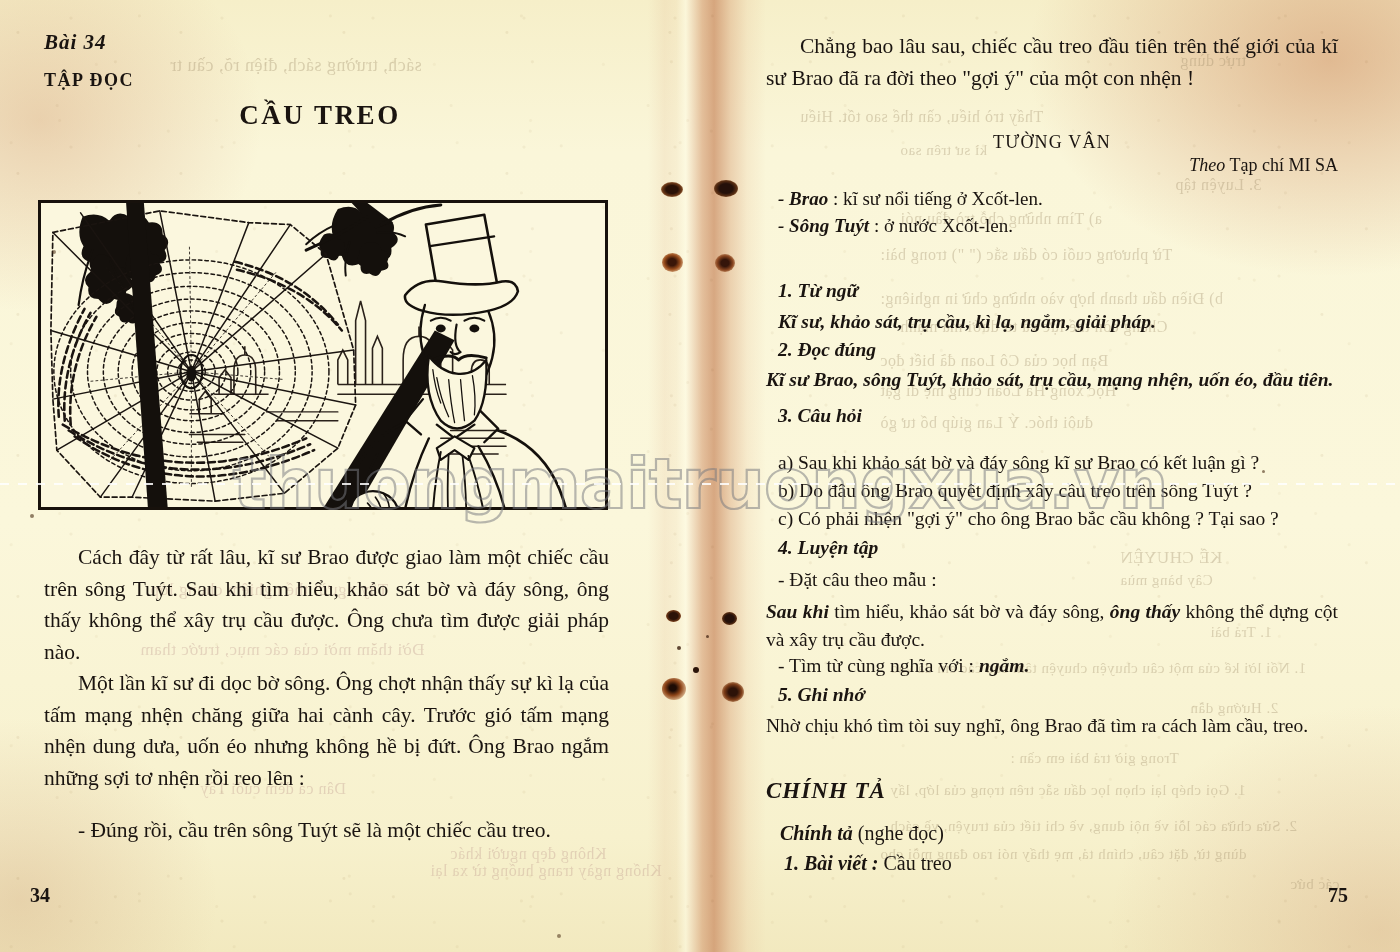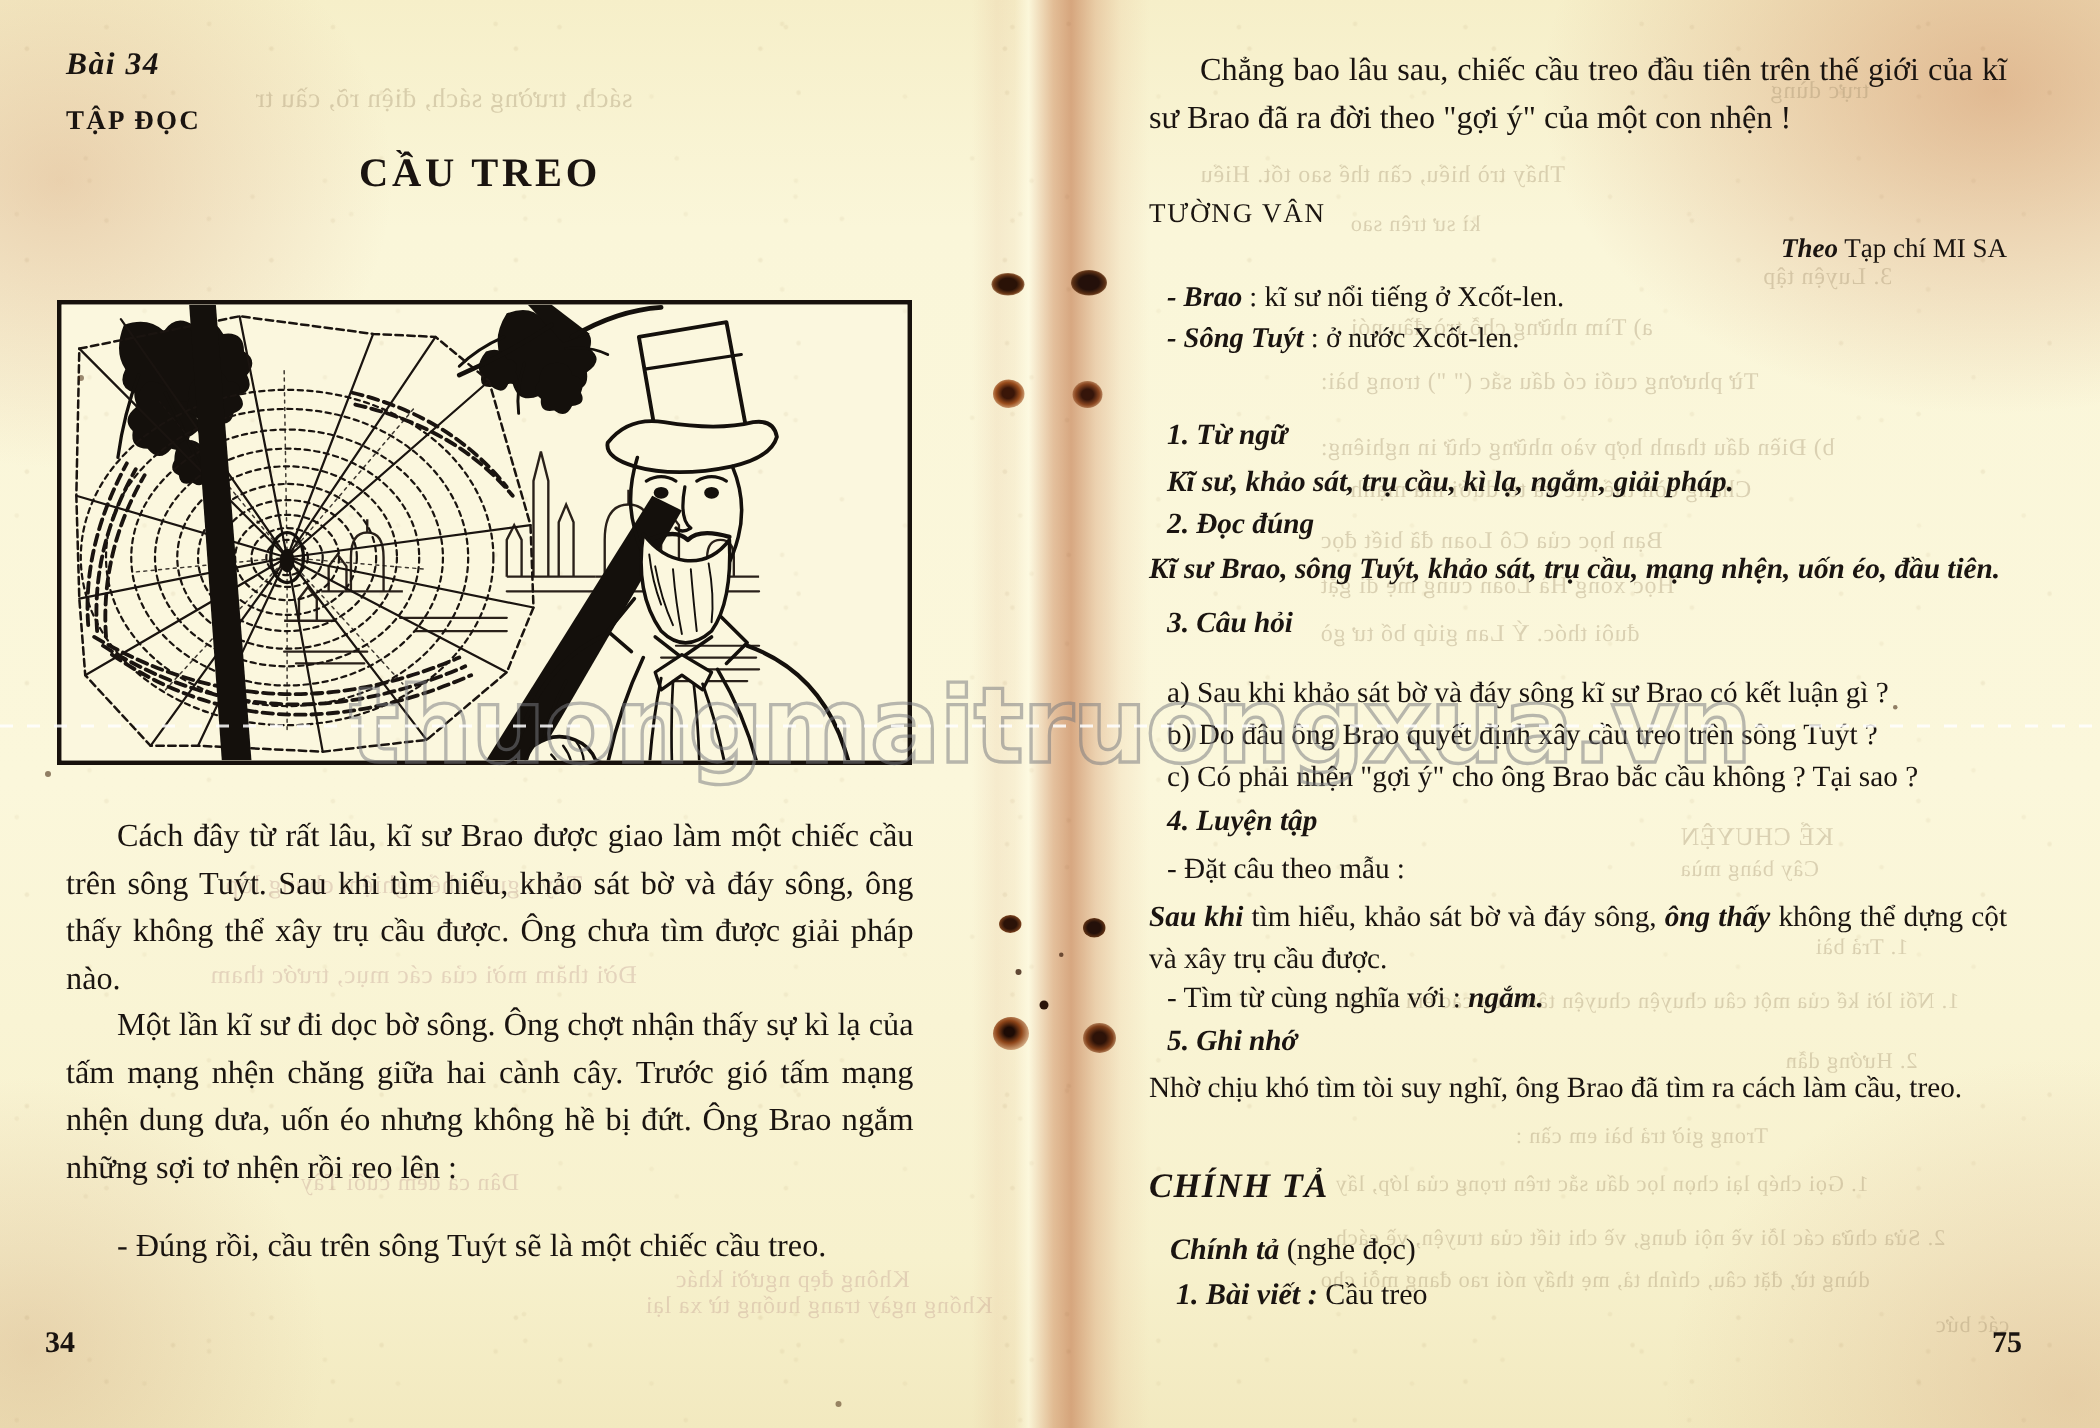--- a/index.html
+++ b/index.html
@@ -96,24 +96,24 @@
   #p1{left:44px;top:542px;width:565px;}
   #p2{left:44px;top:668px;width:565px;}
   #p3{left:44px;top:815px;width:565px;}
 
   #pnL{position:absolute;left:30px;top:884px;font-size:20px;font-weight:bold;}
   #pnR{position:absolute;left:588px;top:884px;font-size:20px;font-weight:bold;}
 
   
   #rp1{position:absolute;left:26px;top:30px;width:572px;font-size:21.5px;line-height:32px;
        text-align:justify;text-indent:34px;}
-  #author{position:absolute;left:26px;top:132px;width:572px;text-align:left;
+  #author{position:absolute;left:26px;top:132px;width:572px;text-align:center;
        font-size:18px;letter-spacing:1.2px;}
   #source{position:absolute;left:26px;top:155px;width:572px;text-align:right;font-size:18px;}
-  #source i{font-style:italic;font-weight:bold;}
+  #source i{font-style:italic;}
 
   .gl{position:absolute;left:38px;font-size:19px;}
   .gl i{font-style:italic;font-weight:bold;}
   #g1{top:188px;}
   #g2{top:215px;}
 
   .shead{position:absolute;left:38px;font-size:19.5px;font-style:italic;font-weight:bold;}
   .sbody{position:absolute;left:26px;font-size:19.5px;line-height:28px;width:572px;
          text-align:justify;}
   .it{font-style:italic;font-weight:bold;}

